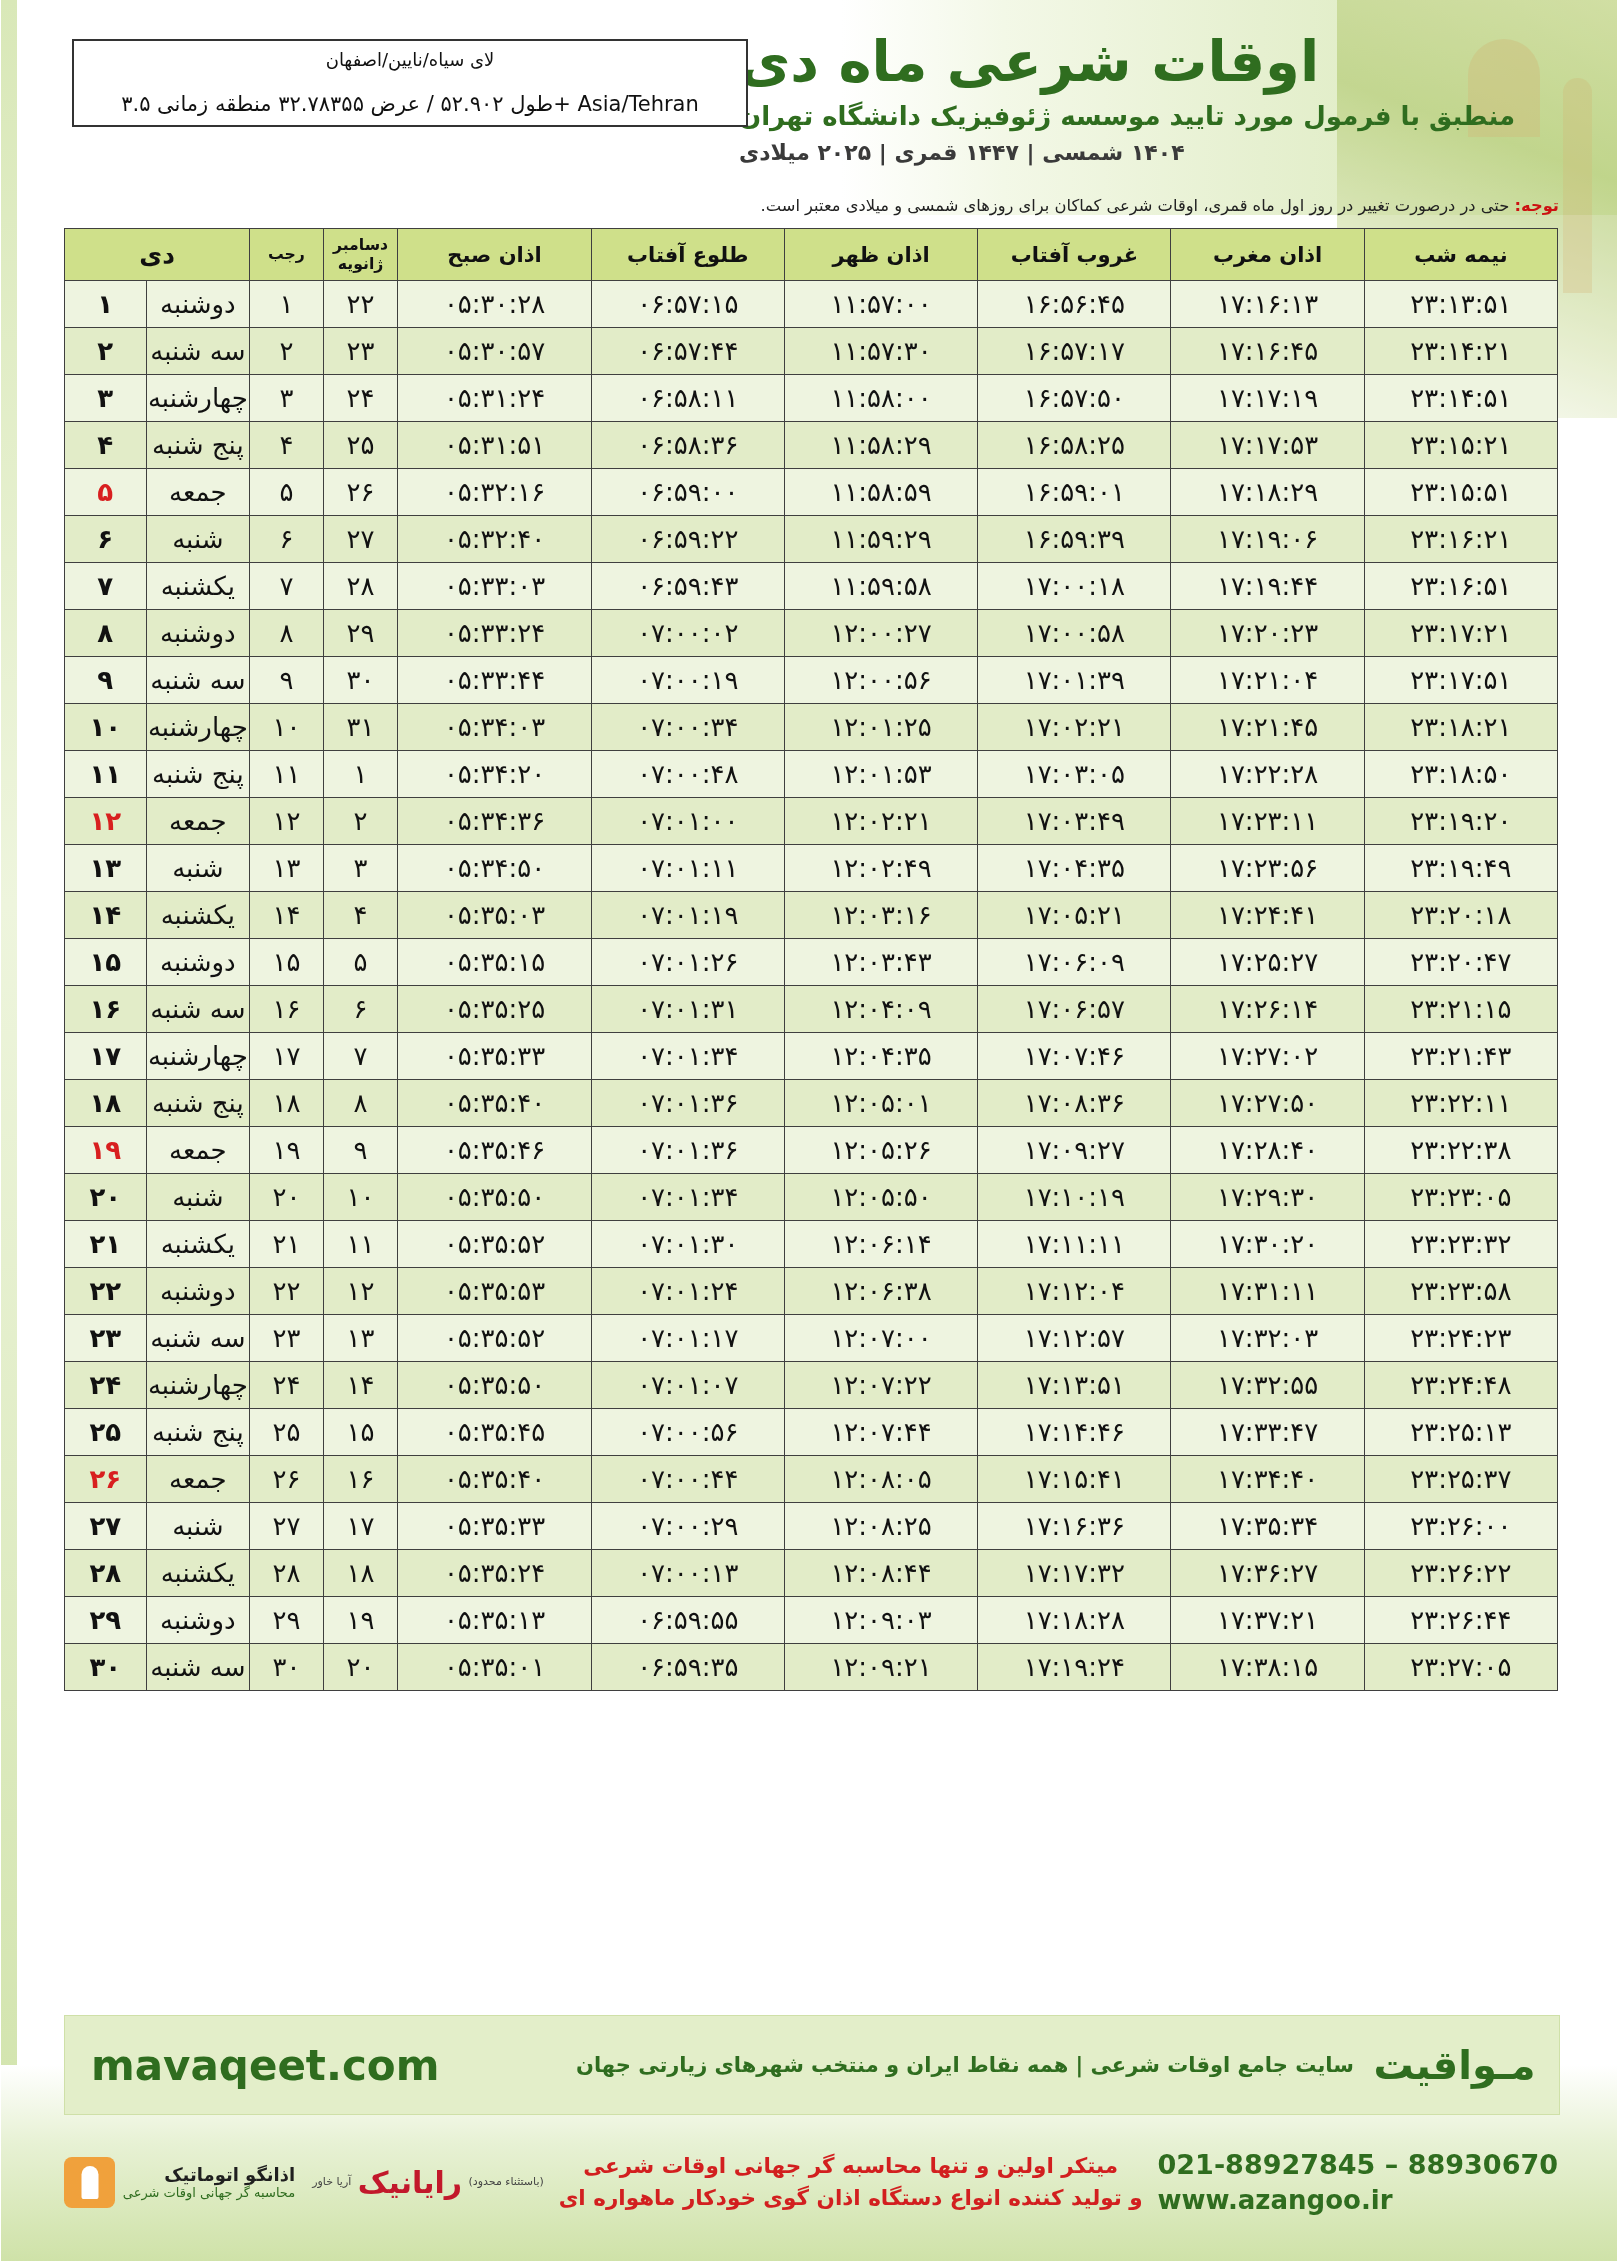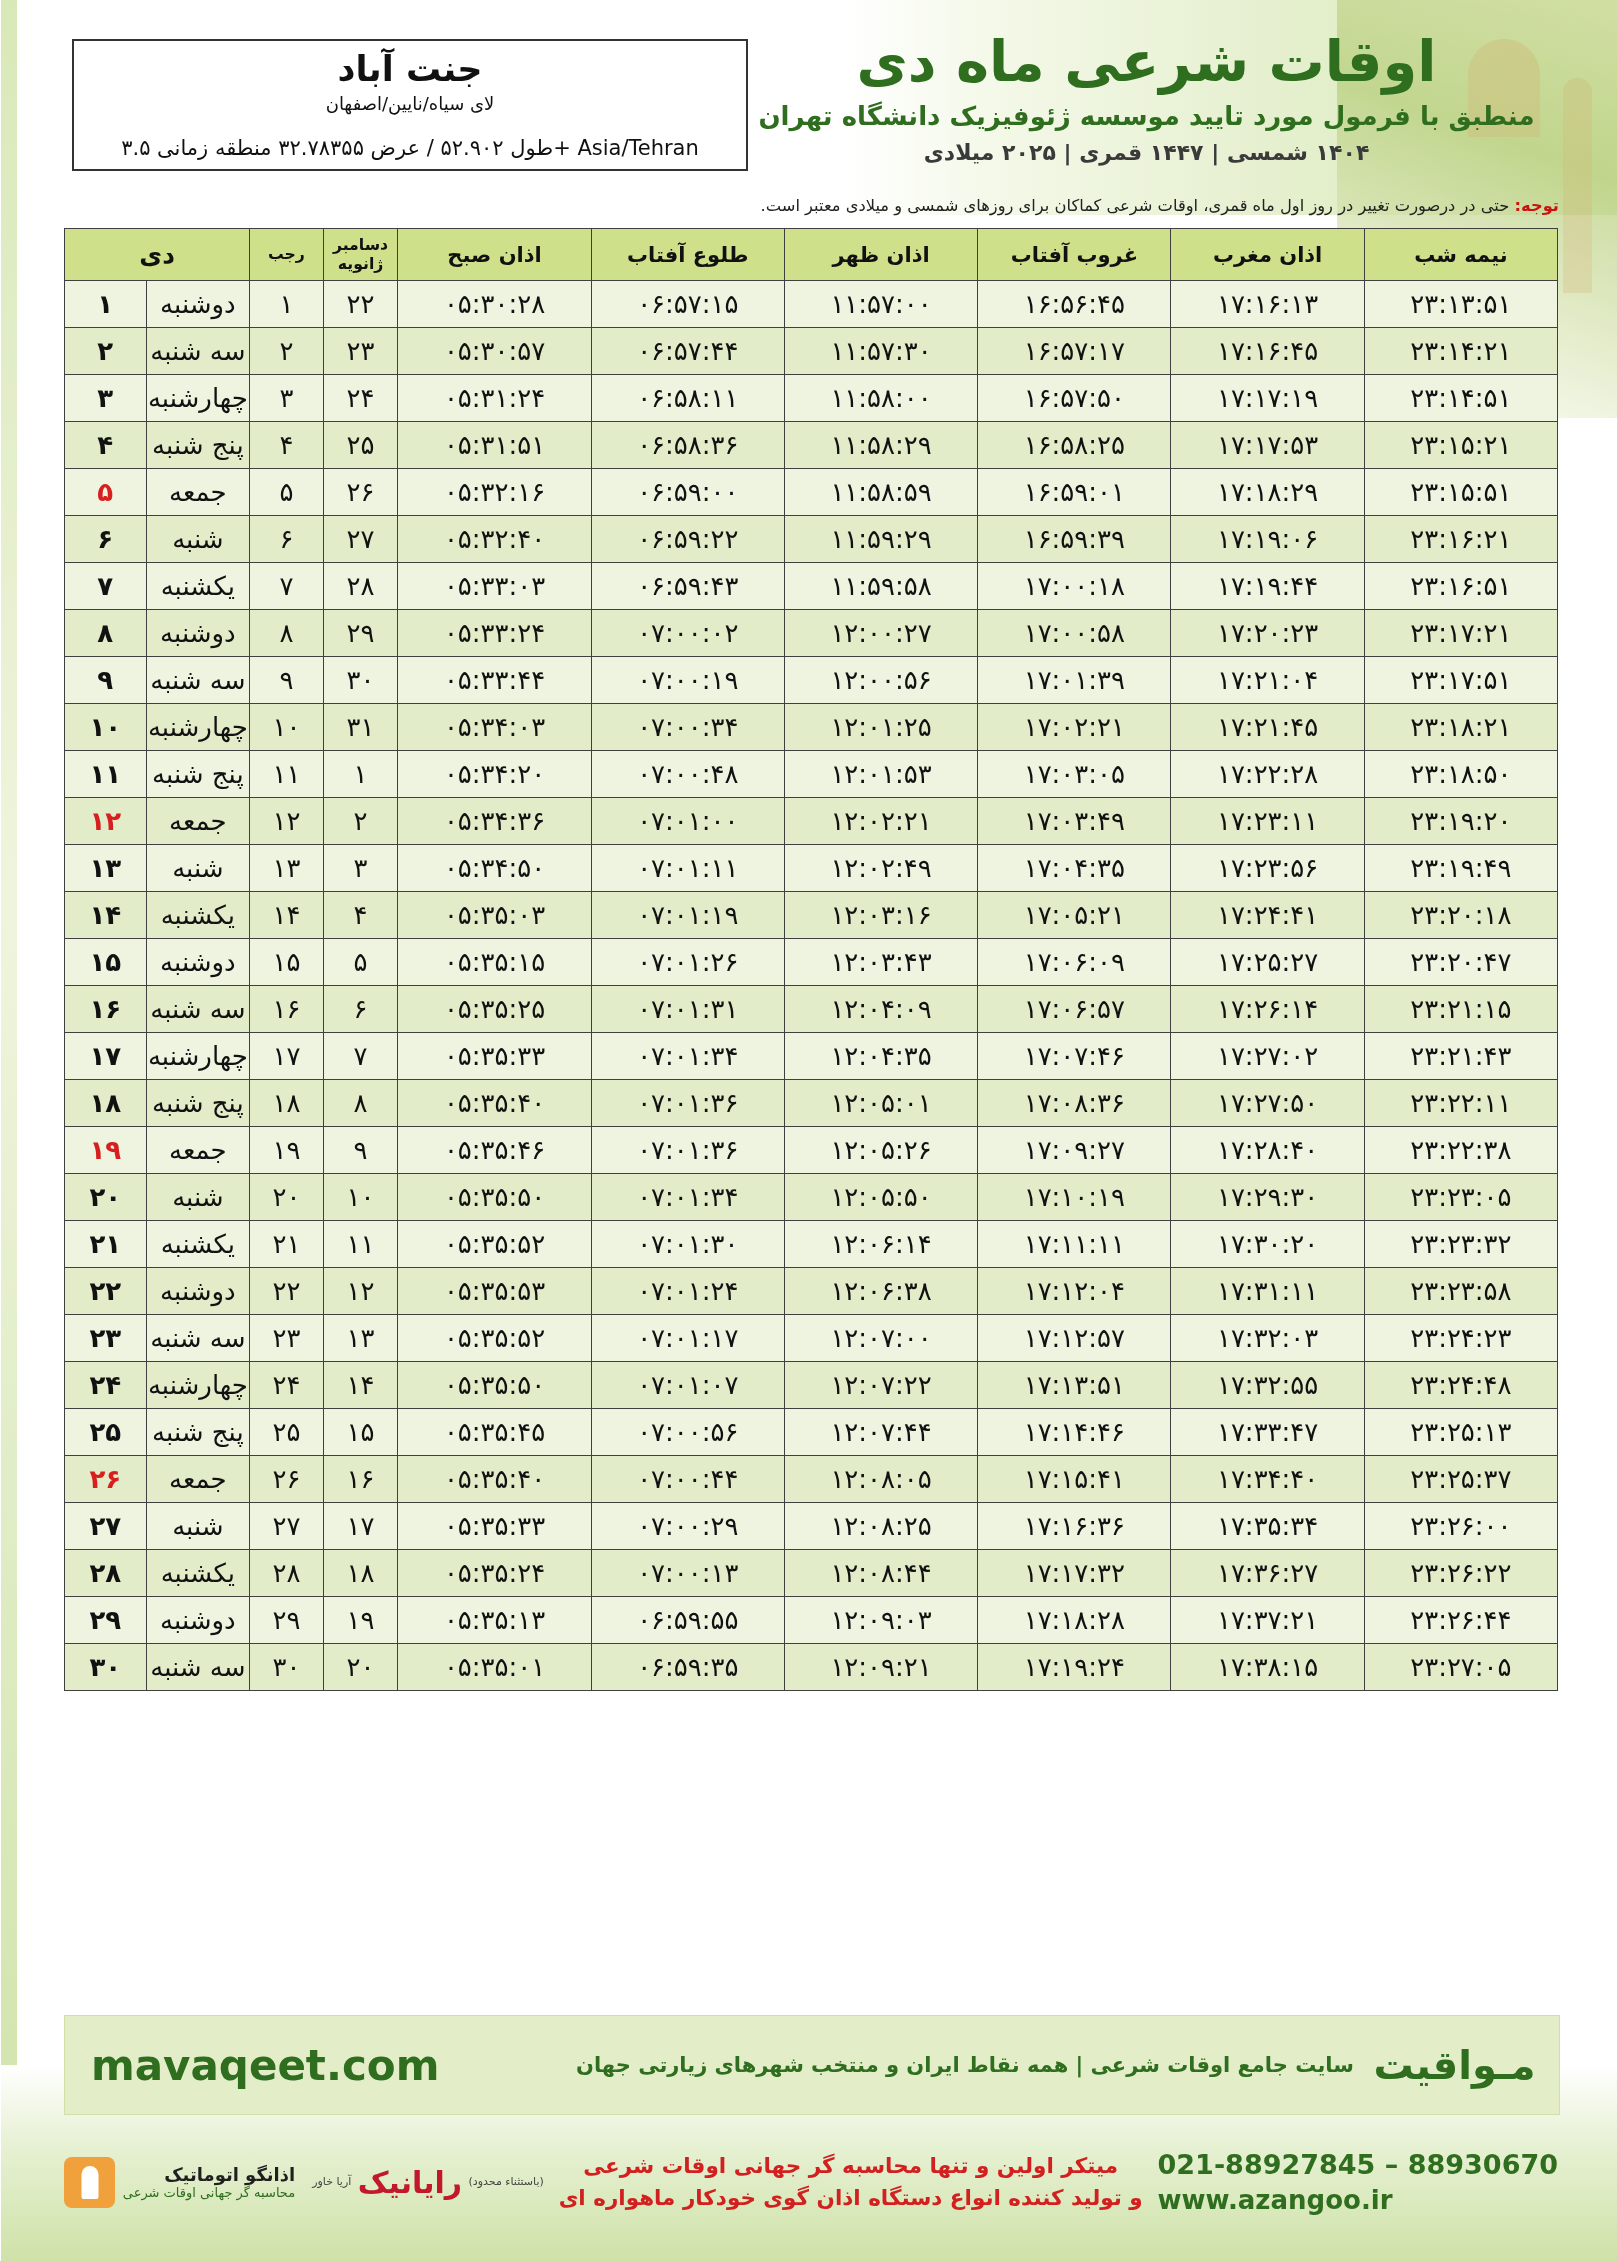--- a/index.html
+++ b/index.html
@@ -36,21 +36,21 @@
     content:"";position:absolute;right:26px;top:78px;width:29px;height:215px;
     background:#c9b46b;opacity:.45;border-radius:14.4px 14.4px 0 0;
   }
   .orange-dot{
     position:absolute;right:63px;top:307px;width:98px;height:98px;border-radius:50%;
     background:radial-gradient(circle at 40% 35%,#ffd089,#f0a13c 60%,#e08a1e 100%);
     opacity:.85;
   }
   
   .title-block{
-    position:absolute;right:54px;top:33px;width:835px;text-align:center;
+    position:absolute;right:44px;top:33px;width:835px;text-align:left;
     z-index:5;
   }
   .main-title{
     font-size:56px;font-weight:bold;color:#2f6d1f;letter-spacing:-0.7px;line-height:1.05;
   }
   .sub-title{
     font-size:26px;font-weight:bold;color:#2f6d1f;margin-top:9px;line-height:1.2;
   }
   .sub-title2{
     font-size:22px;color:#3a3a3a;margin-top:7.8px;font-weight:bold;
@@ -144,21 +144,20 @@
 <div class="orange-dot"></div>
 <div class="bg-green-bottom"></div>
 
 <div class="title-block">
   <div class="main-title">اوقات شرعی ماه دی</div>
   <div class="sub-title">منطبق با فرمول مورد تایید موسسه ژئوفیزیک دانشگاه تهران</div>
   <div class="sub-title2">۱۴۰۴ شمسی | ۱۴۴۷ قمری | ۲۰۲۵ میلادی</div>
 </div>
 
 <div class="loc-box">
-  <div class="loc-name">جنت آباد</div>
   <div class="loc-sub">لای سیاه/نایین/اصفهان</div>
   <div class="loc-geo">طول ۵۲.۹۰۲ / عرض ۳۲.۷۸۳۵۵ منطقه زمانی ۳.۵+ Asia/Tehran</div>
 </div>
 
 <div class="note-line">
   <span class="note-label">توجه:</span>
   <span>حتی در درصورت تغییر در روز اول ماه قمری، اوقات شرعی کماکان برای روزهای شمسی و میلادی معتبر است.</span>
 </div>
 
 <table class="times">

